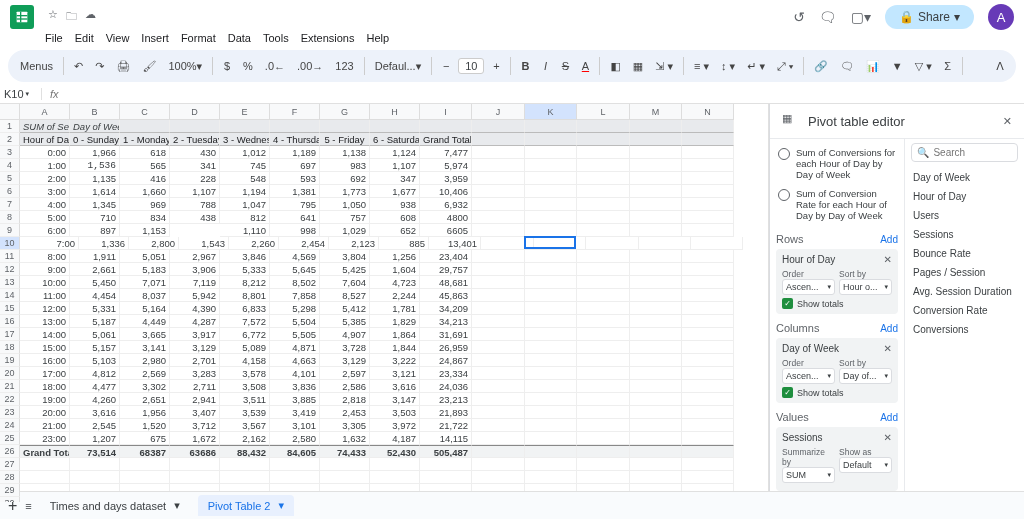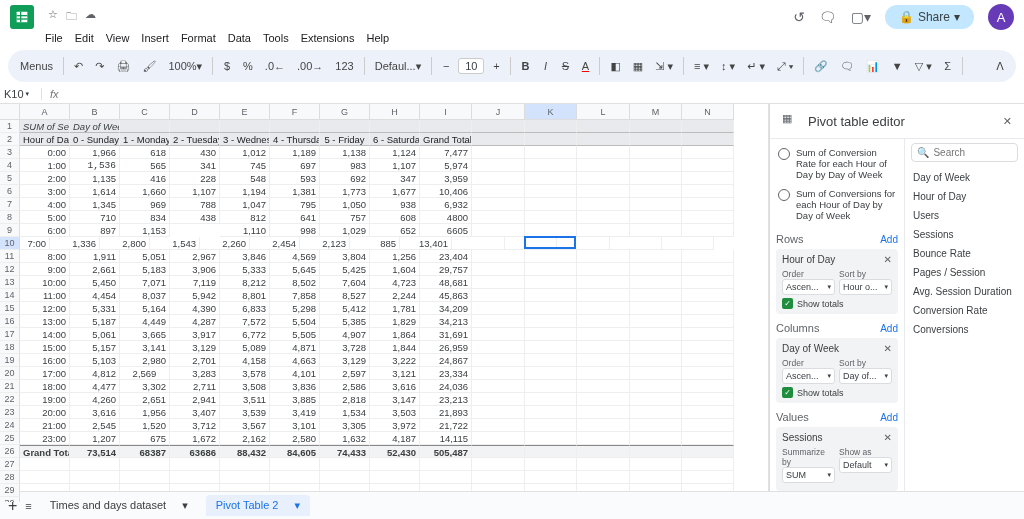--- a/index.html
+++ b/index.html
@@ -76,21 +76,21 @@
 .card-sel { background: #fff; border: 1px solid #dadce0; border-radius: 3px; font-size: 9px; padding: 2px 3px; display: flex; align-items: center; justify-content: space-between; }
 .card-sel .arr { font-size: 7px; }
 .chk-row { display: flex; align-items: center; gap: 4px; font-size: 9px; }
 .chk { width: 11px; height: 11px; background: #1e8e3e; border-radius: 2px; display: flex; align-items: center; justify-content: center; color: #fff; font-size: 8px; }
 
 .search-box { display: flex; align-items: center; gap: 4px; border: 1px solid #dadce0; border-radius: 4px; padding: 3px 5px; margin-bottom: 6px; }
 .search-box input { border: none; outline: none; font-size: 10px; flex: 1; background: transparent; }
 .field-item { padding: 4px 2px; font-size: 10px; cursor: pointer; }
 
 .sheet-tabs { position: absolute; bottom: 0; left: 0; right: 0; height: 28px; display: flex; align-items: center; padding: 0 8px; border-top: 1px solid #e0e0e0; background: #f9fbfd; font-size: 11px; gap: 8px; }
-.tab { padding: 4px 10px; display: flex; align-items: flex-start; gap: 16px; cursor: pointer; border-radius: 4px 4px 0 0; }
+.tab { padding: 4px 10px; display: flex; align-items: center; gap: 8px; cursor: pointer; border-radius: 4px 4px 0 0; }
 .tab.active { background: #e8f0fe; color: #1a73e8; font-weight: 500; }
 </style>
 </head>
 <body>
 
 <div class="titlebar">
   <div class="logo">
     <svg viewBox="0 0 24 24" fill="#fff">
         <rect x="4" y="4" width="16" height="16" rx="1" fill="#fff"></rect>
         <rect x="4" y="4" width="16" height="16" rx="1" fill="none" stroke="#0f9d58" stroke-width="0"></rect>
@@ -384,21 +384,21 @@
           <div class="grid-cell" style="width: 50px;">1,029</div>
           <div class="grid-cell" style="width: 50px;">652</div>
           <div class="grid-cell" style="width: 52px;">6605</div>
           <div class="grid-cell" style="width: 53px;"></div>
           <div class="grid-cell" style="width: 52px;"></div>
           <div class="grid-cell" style="width: 53px;"></div>
           <div class="grid-cell" style="width: 52px;"></div>
           <div class="grid-cell" style="width: 52px;"></div>
         </div>
         <div class="grid-row pivot-block">
-          <div class="grid-cell" style="width: 30px;">7:00</div>
+          <div class="grid-cell" style="width: 59px;">7:00</div>
           <div class="grid-cell" style="width: 50px;">1,336</div>
           <div class="grid-cell" style="width: 50px;">2,800</div>
           <div class="grid-cell" style="width: 50px;">1,543</div>
           <div class="grid-cell" style="width: 50px;">2,260</div>
           <div class="grid-cell" style="width: 50px;">2,454</div>
           <div class="grid-cell" style="width: 50px;">2,123</div>
           <div class="grid-cell" style="width: 50px;">885</div>
           <div class="grid-cell" style="width: 52px;">13,401</div>
           <div class="grid-cell" style="width: 53px;"></div>
           <div class="grid-cell" style="width: 52px;"></div>
@@ -546,21 +546,21 @@
           <div class="grid-cell" style="width: 52px;">24,867</div>
           <div class="grid-cell" style="width: 53px;"></div>
           <div class="grid-cell" style="width: 52px;"></div>
           <div class="grid-cell" style="width: 53px;"></div>
           <div class="grid-cell" style="width: 52px;"></div>
           <div class="grid-cell" style="width: 52px;"></div>
         </div>
         <div class="grid-row pivot-block">
           <div class="grid-cell" style="width: 50px;">17:00</div>
           <div class="grid-cell" style="width: 50px;">4,812</div>
-          <div class="grid-cell" style="width: 50px; text-align: center;">2,569</div>
+          <div class="grid-cell" style="width: 50px;">2,569</div>
           <div class="grid-cell" style="width: 50px;">3,283</div>
           <div class="grid-cell" style="width: 50px;">3,578</div>
           <div class="grid-cell" style="width: 50px;">4,101</div>
           <div class="grid-cell" style="width: 50px;">2,597</div>
           <div class="grid-cell" style="width: 50px;">3,121</div>
           <div class="grid-cell" style="width: 52px;">23,334</div>
           <div class="grid-cell" style="width: 53px;"></div>
           <div class="grid-cell" style="width: 52px;"></div>
           <div class="grid-cell" style="width: 53px;"></div>
           <div class="grid-cell" style="width: 52px;"></div>
@@ -598,21 +598,21 @@
           <div class="grid-cell" style="width: 52px;"></div>
           <div class="grid-cell" style="width: 52px;"></div>
         </div>
         <div class="grid-row pivot-block">
           <div class="grid-cell" style="width: 50px;">20:00</div>
           <div class="grid-cell" style="width: 50px;">3,616</div>
           <div class="grid-cell" style="width: 50px;">1,956</div>
           <div class="grid-cell" style="width: 50px;">3,407</div>
           <div class="grid-cell" style="width: 50px;">3,539</div>
           <div class="grid-cell" style="width: 50px;">3,419</div>
-          <div class="grid-cell" style="width: 50px;">1,534</div>
+          <div class="grid-cell" style="width: 50px;">2,453</div>
           <div class="grid-cell" style="width: 50px;">3,503</div>
           <div class="grid-cell" style="width: 52px;">21,893</div>
           <div class="grid-cell" style="width: 53px;"></div>
           <div class="grid-cell" style="width: 52px;"></div>
           <div class="grid-cell" style="width: 53px;"></div>
           <div class="grid-cell" style="width: 52px;"></div>
           <div class="grid-cell" style="width: 52px;"></div>
         </div>
         <div class="grid-row pivot-block">
           <div class="grid-cell" style="width: 50px;">21:00</div>
@@ -717,25 +717,25 @@
   <div class="editor">
     <div class="editor-hdr">
       <span class="icon">▦</span>
       <span class="title">Pivot table editor</span>
       <span class="close">✕</span>
     </div>
     <div class="editor-body">
       <div class="editor-left">
         <div class="sugg">
           <div class="radio"></div>
-          <div class="txt">Sum of Conversion Rate for each Hour of Day by Day of Week</div>
+          <div class="txt">Sum of Conversions for each Hour of Day by Day of Week</div>
         </div>
         <div class="sugg">
           <div class="radio"></div>
-          <div class="txt">Sum of Conversions for each Hour of Day by Day of Week</div>
+          <div class="txt">Sum of Conversion Rate for each Hour of Day by Day of Week</div>
         </div>
 
         <div class="sect-hdr">
             <span>Rows</span>
             <span class="add-btn">Add</span>
           </div>
         <div class="card">
           <div class="card-hdr">
               <span>Hour of Day</span>
               <span class="card-x">✕</span>

